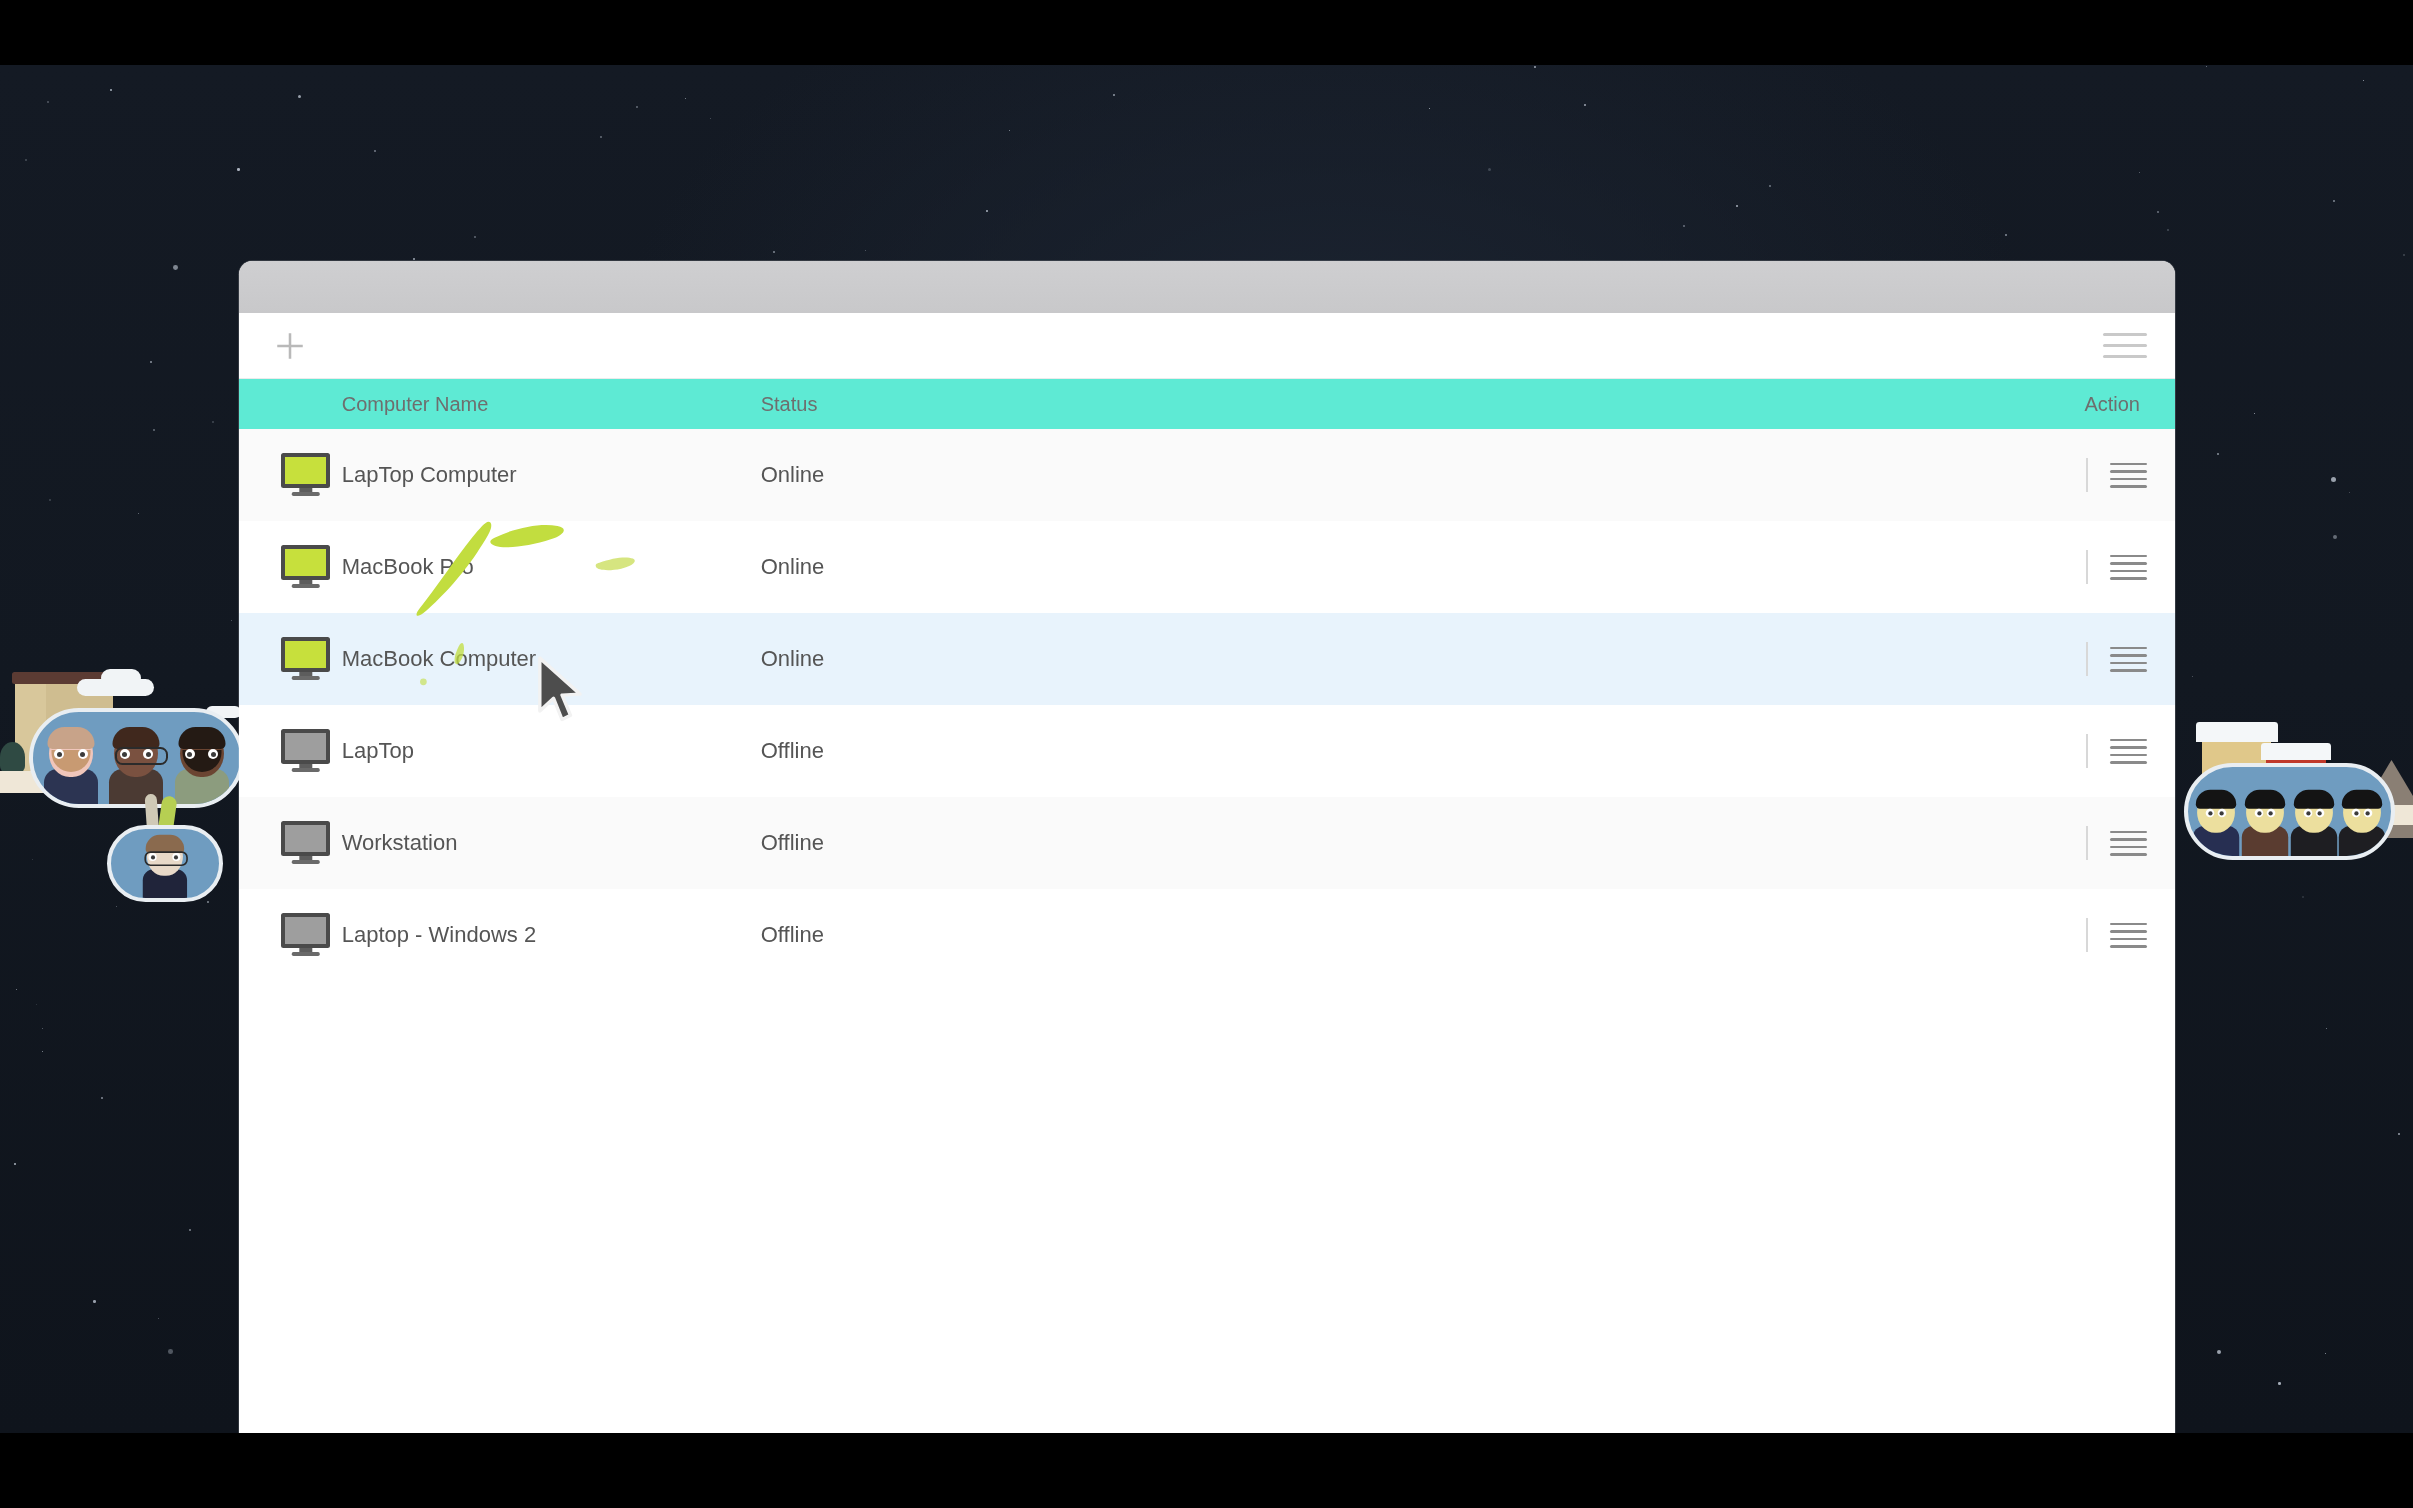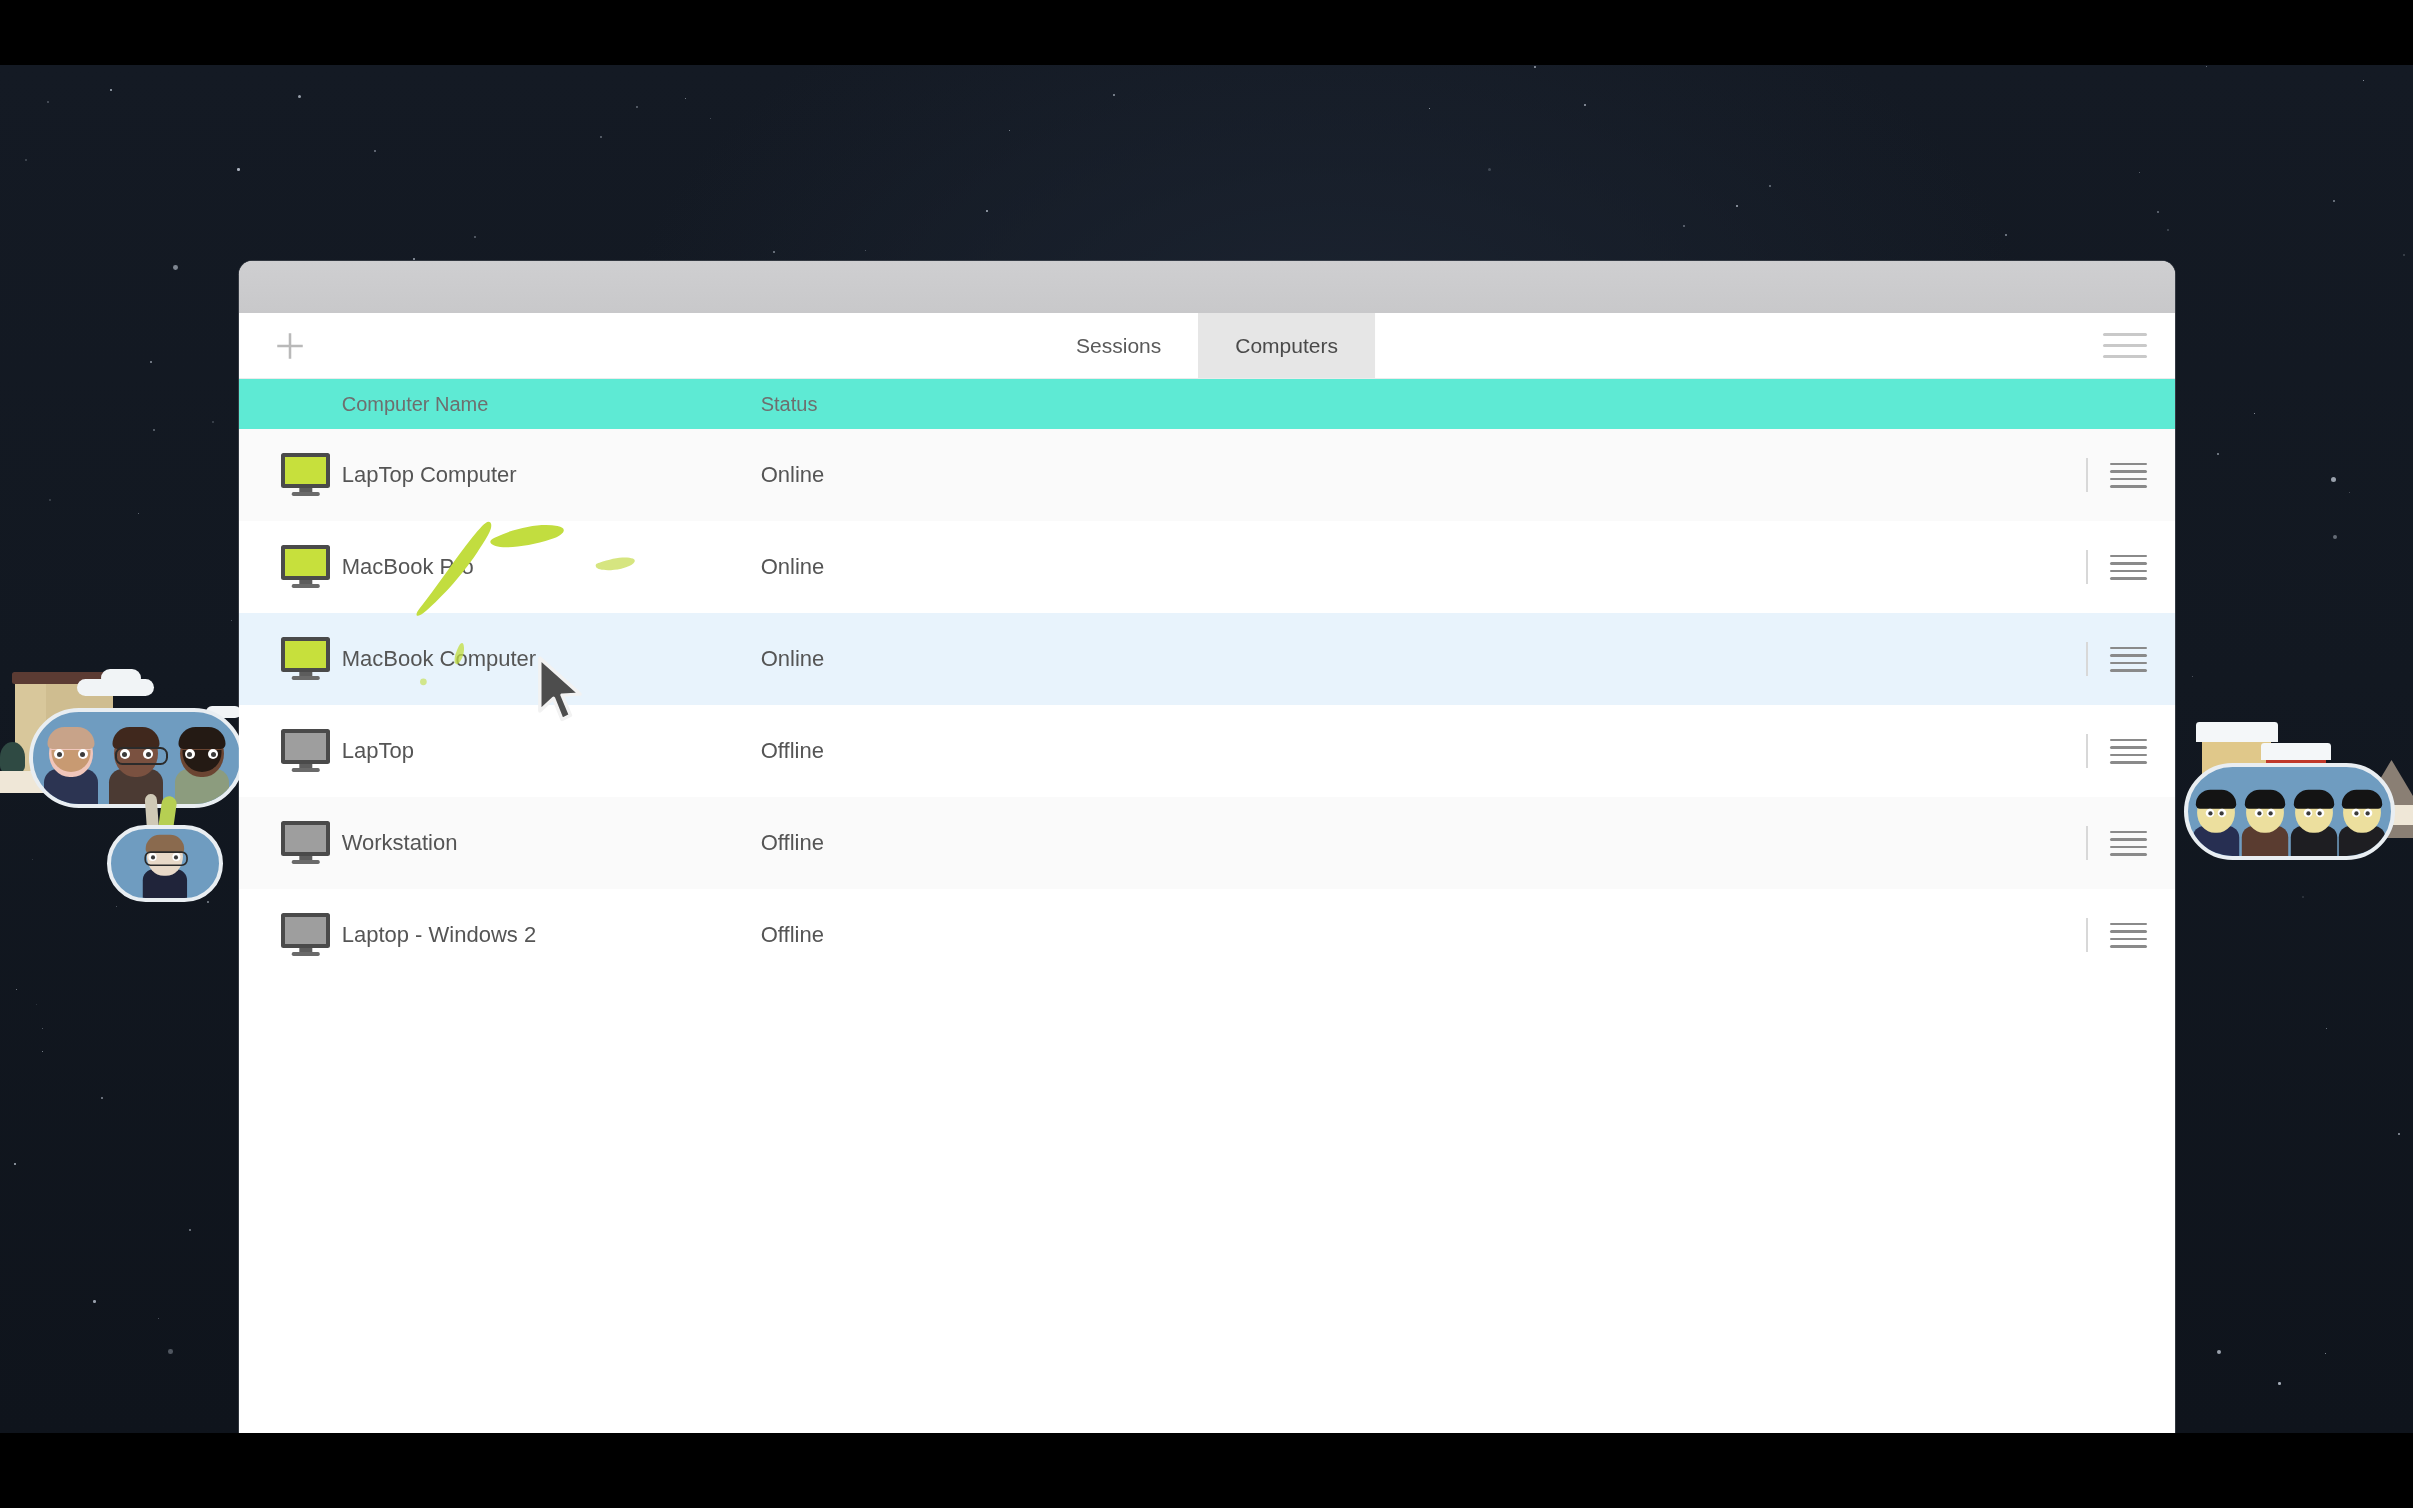--- a/index.html
+++ b/index.html
@@ -447,40 +447,33 @@
     <div id="titlebar"></div>
 
     <div id="toolbar">
       <div id="add-btn">
         <svg width="34" height="34" viewBox="0 0 40 40">
           <line x1="20" y1="5" x2="20" y2="35" stroke="#b9b9b9" stroke-width="3"></line>
           <line x1="5" y1="20" x2="35" y2="20" stroke="#b9b9b9" stroke-width="3"></line>
         </svg>
       </div>
 
-      <div id="tabs">
-        <div class="tab">
-          <span>Sessions</span>
-        </div>
-        <div class="tab active">
-          <span>Computers</span>
-        </div>
-      </div>
 
       <div id="menu-btn">
         <span></span>
         <span></span>
         <span></span>
       </div>
     </div>
 
     <div id="table-header">
       <div class="col-icon"></div>
       <div class="col-name">Computer Name</div>
       <div class="col-status">Status</div>
+      <div class="col-action">Action</div>
     </div>
 
     <div id="table-body">
         <div class="row alt">
           <div class="col-icon">
             <div class="monitor online">
               <div class="screen"></div>
               <div class="neck"></div>
               <div class="base"></div>
             </div>

